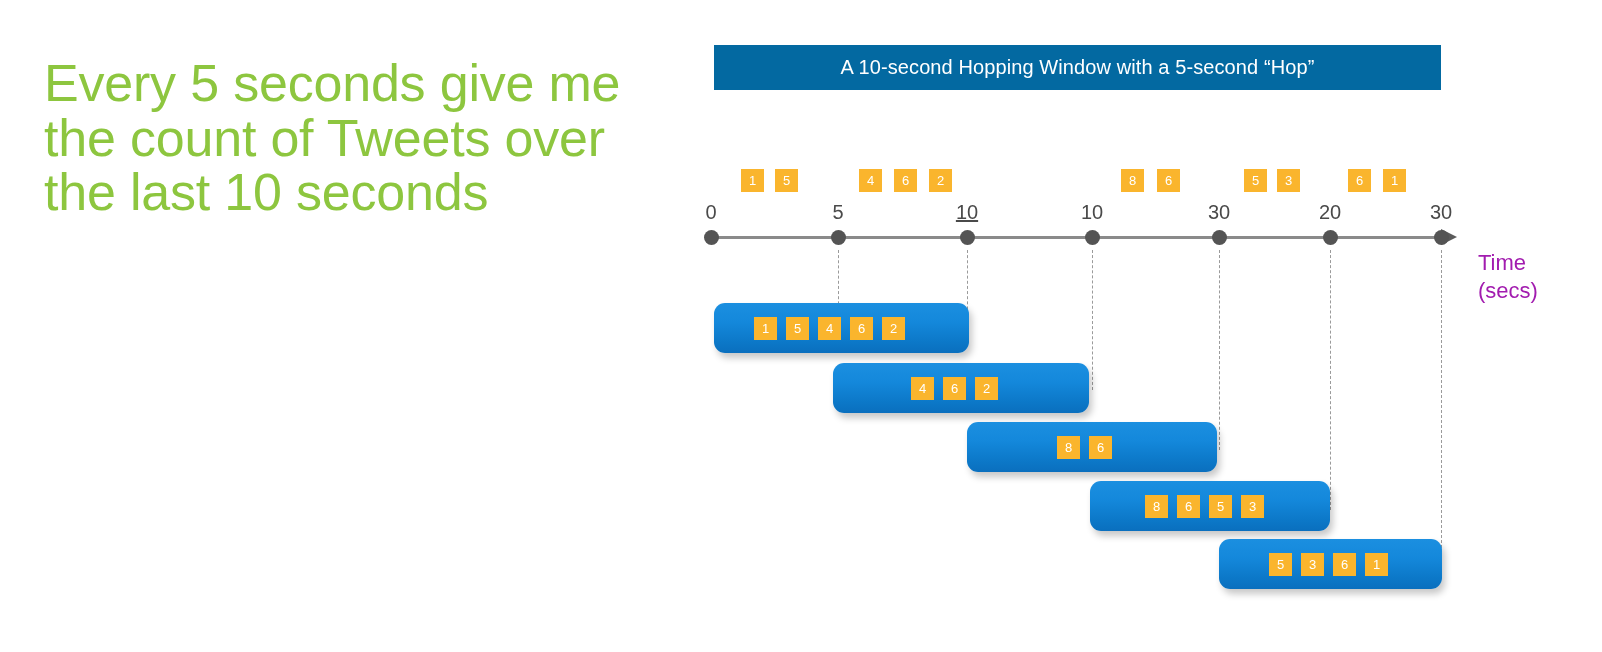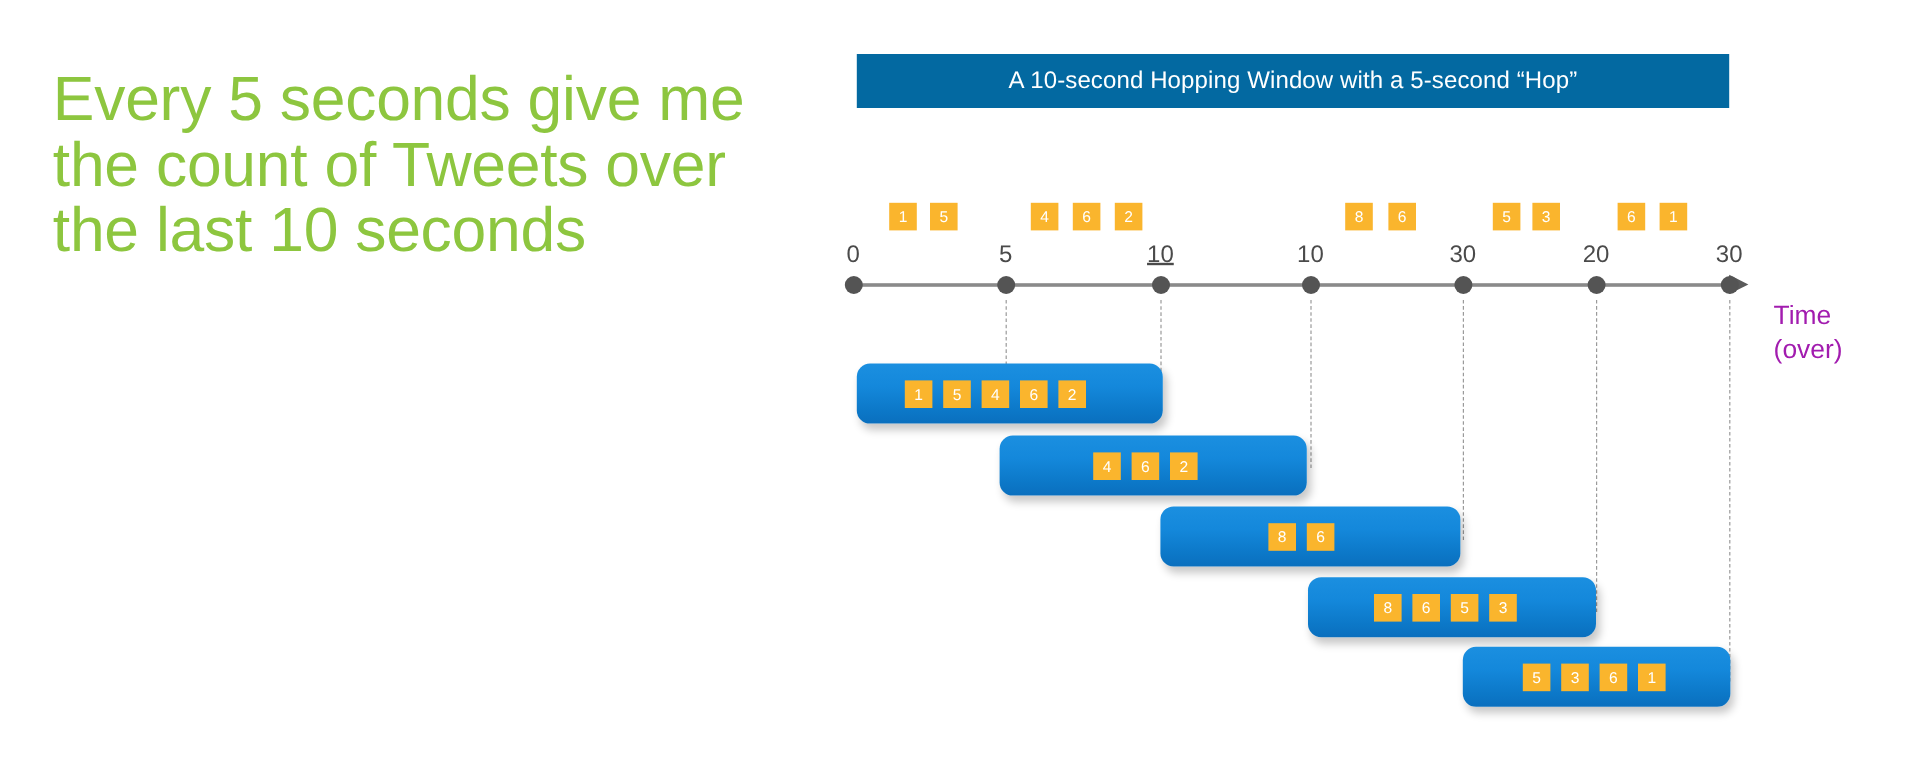--- a/index.html
+++ b/index.html
@@ -199,21 +199,21 @@
         <div class="tick-dot" style="left: 1323px;"></div>
         <div class="tick-label" style="left: 1330px;">20</div>
         <div class="drop-line" style="left: 1330px; top: 250px; height: 260px;"></div>
         <div class="tick-dot" style="left: 1434px;"></div>
         <div class="tick-label" style="left: 1441px; text-align: center;">30</div>
         <div class="drop-line" style="left: 1441px; top: 250px; height: 318px;"></div>
       </div>
 
     <div id="axis-caption">
       <div>Time</div>
-      <div>(over)</div>
+      <div>(secs)</div>
     </div>
 
     <div id="windows">
         <div class="window-bar" style="left: 714px; top: 303px; width: 255px;">
           <div class="bar-chips" style="left: 40px;">
             <div class="bar-chip">1</div>
             <div class="bar-chip">5</div>
             <div class="bar-chip">4</div>
             <div class="bar-chip">6</div>
             <div class="bar-chip">2</div>

